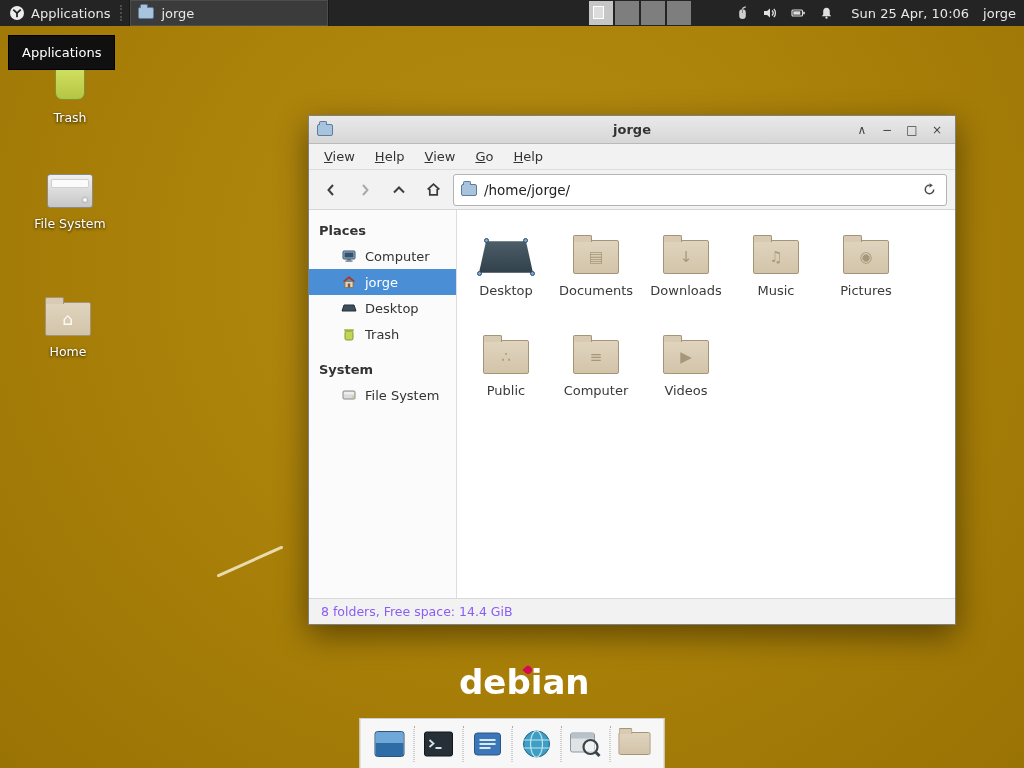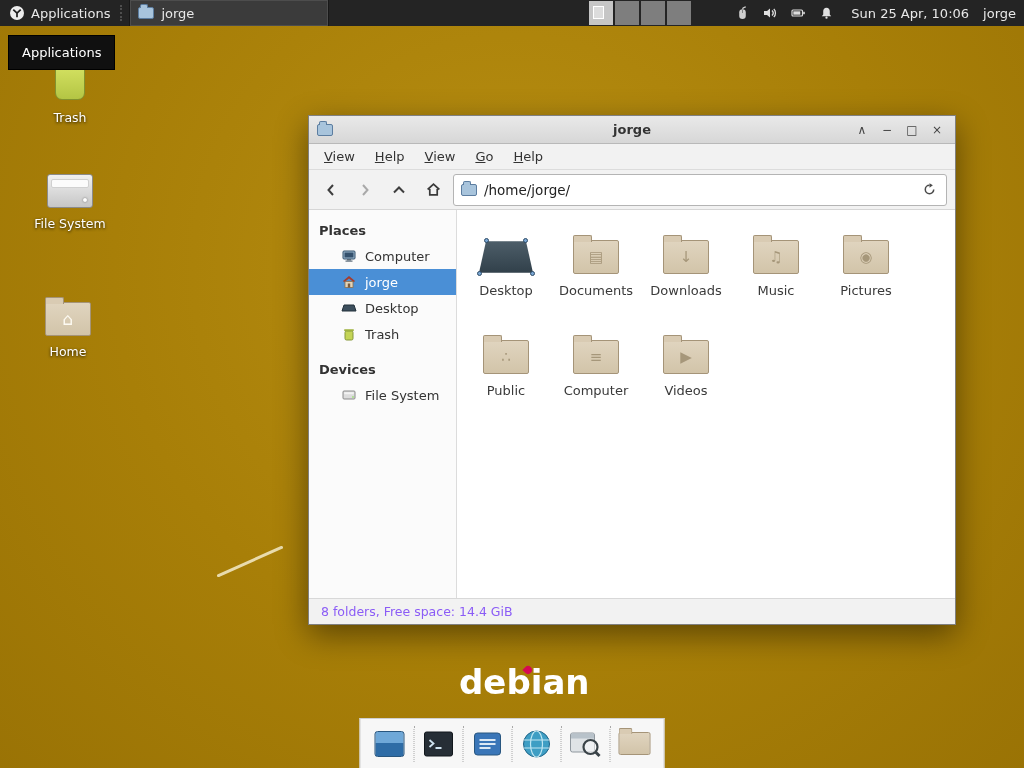--- a/index.html
+++ b/index.html
@@ -240,21 +240,21 @@
         </div>
         <div class="srow">
           <span class="sico">
             <svg width="16" height="16" viewBox="0 0 16 16">
                 <rect x="4" y="5" width="8" height="9" rx="1.5" fill="#c4d455" stroke="#85973a"></rect>
                 <rect x="3" y="3.2" width="10" height="1.8" rx="0.9" fill="#9fb23f"></rect>
               </svg>
           </span>
           <span>Trash</span>
         </div>
-        <div class="shead" style="margin-top:8px">Devices</div>
+        <div class="shead" style="margin-top:8px">System</div>
         <div class="srow">
           <span class="sico">
             <svg width="16" height="16" viewBox="0 0 16 16">
                 <rect x="2" y="4" width="12" height="8" rx="1" fill="#dcdcdc" stroke="#8a8a8a"></rect>
                 <rect x="3.2" y="5.2" width="9.6" height="2" fill="#f2f2f2"></rect>
                 <circle cx="12" cy="10" r="0.9" fill="#9fe07a"></circle>
               </svg>
           </span>
           <span>File System</span>
         </div>

